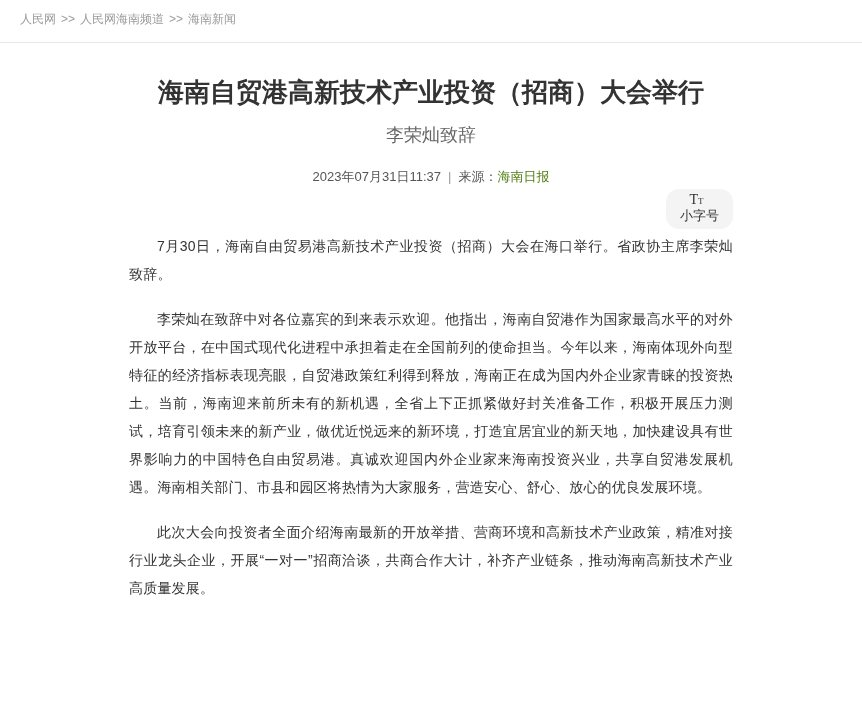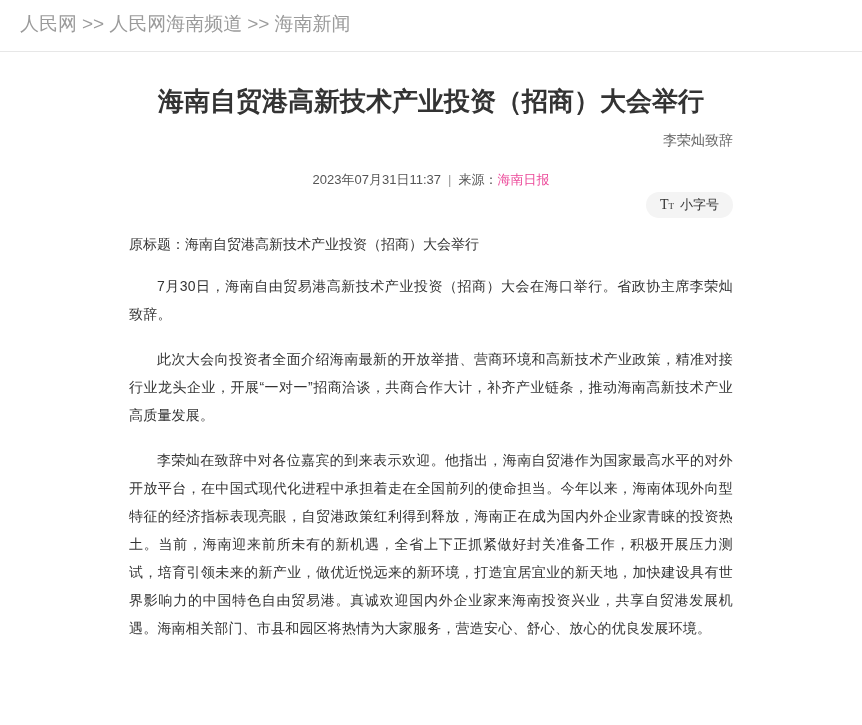--- a/index.html
+++ b/index.html
@@ -10,21 +10,21 @@
   body {
     width: 862px;
     min-height: 725px;
     margin: 0 auto;
     position: relative;
     overflow: hidden;
   }
   
   .breadcrumb-bar {
     padding: 11px 20px 14px 20px;
-    font-size: 19px;
+    font-size: 12px;
     color: #9b9b9b;
   }
   .breadcrumb-bar a {
     color: #9b9b9b;
     text-decoration: none;
     cursor: pointer;
   }
   .breadcrumb-bar .sep {
     margin: 0 5px;
     color: #9b9b9b;
@@ -42,52 +42,52 @@
   }
   h1.title {
     font-size: 26px;
     font-weight: 700;
     text-align: center;
     color: #333333;
     line-height: 36px;
     margin-bottom: 13px;
   }
   .subtitle {
-    text-align: right;
-    font-size: 14px;
+    text-align: center;
+    font-size: 18px;
     color: #666666;
     margin-bottom: 21px;
   }
   .meta {
     text-align: center;
     font-size: 13px;
     color: #555555;
   }
   .meta .meta-sep { margin: 0 7px; color: #999999; }
   .meta a {
-    color: #ec4899;
+    color: #4d7c0f;
     text-decoration: none;
     cursor: pointer;
   }
   .toolbar {
     text-align: right;
     margin-top: 3px;
     height: 26px;
   }
   .font-size-pill {
     display: inline-flex;
-    align-items: center;
     background: #f4f4f4;
     border: none;
     border-radius: 13px;
     padding: 4px 14px;
     font-size: 13px;
     color: #333333;
     cursor: pointer;
     font-family: inherit;
+    flex-direction: column;
   }
   .t-icon {
     font-family: "Liberation Serif", "DejaVu Serif", serif;
     margin-right: 6px;
     color: #333333;
     line-height: 1;
   }
   .t-icon .t-big { font-size: 14px; }
   .t-icon .t-small { font-size: 9px; }
   .original-title {
@@ -125,21 +125,18 @@
     <span>2023年07月31日11:37</span><span class="meta-sep">|</span><span>来源：</span><a>海南日报</a>
   </div>
 
   <div class="toolbar">
     <button class="font-size-pill">
       <span class="t-icon"><span class="t-big">T</span><span class="t-small">T</span></span>
       <span>小字号</span>
     </button>
   </div>
 
-  <div class="original-title">
-    <span>原标题：</span><span>海南自贸港高新技术产业投资（招商）大会举行</span>
-  </div>
 
   <p class="para">7月30日，海南自由贸易港高新技术产业投资（招商）大会在海口举行。省政协主席李荣灿致辞。</p>
+  <p class="para">李荣灿在致辞中对各位嘉宾的到来表示欢迎。他指出，海南自贸港作为国家最高水平的对外开放平台，在中国式现代化进程中承担着走在全国前列的使命担当。今年以来，海南体现外向型特征的经济指标表现亮眼，自贸港政策红利得到释放，海南正在成为国内外企业家青睐的投资热土。当前，海南迎来前所未有的新机遇，全省上下正抓紧做好封关准备工作，积极开展压力测试，培育引领未来的新产业，做优近悦远来的新环境，打造宜居宜业的新天地，加快建设具有世界影响力的中国特色自由贸易港。真诚欢迎国内外企业家来海南投资兴业，共享自贸港发展机遇。海南相关部门、市县和园区将热情为大家服务，营造安心、舒心、放心的优良发展环境。</p>
   <p class="para">此次大会向投资者全面介绍海南最新的开放举措、营商环境和高新技术产业政策，精准对接行业龙头企业，开展“一对一”招商洽谈，共商合作大计，补齐产业链条，推动海南高新技术产业高质量发展。</p>
-  <p class="para">李荣灿在致辞中对各位嘉宾的到来表示欢迎。他指出，海南自贸港作为国家最高水平的对外开放平台，在中国式现代化进程中承担着走在全国前列的使命担当。今年以来，海南体现外向型特征的经济指标表现亮眼，自贸港政策红利得到释放，海南正在成为国内外企业家青睐的投资热土。当前，海南迎来前所未有的新机遇，全省上下正抓紧做好封关准备工作，积极开展压力测试，培育引领未来的新产业，做优近悦远来的新环境，打造宜居宜业的新天地，加快建设具有世界影响力的中国特色自由贸易港。真诚欢迎国内外企业家来海南投资兴业，共享自贸港发展机遇。海南相关部门、市县和园区将热情为大家服务，营造安心、舒心、放心的优良发展环境。</p>
 
 </div>
 
 </body></html>

